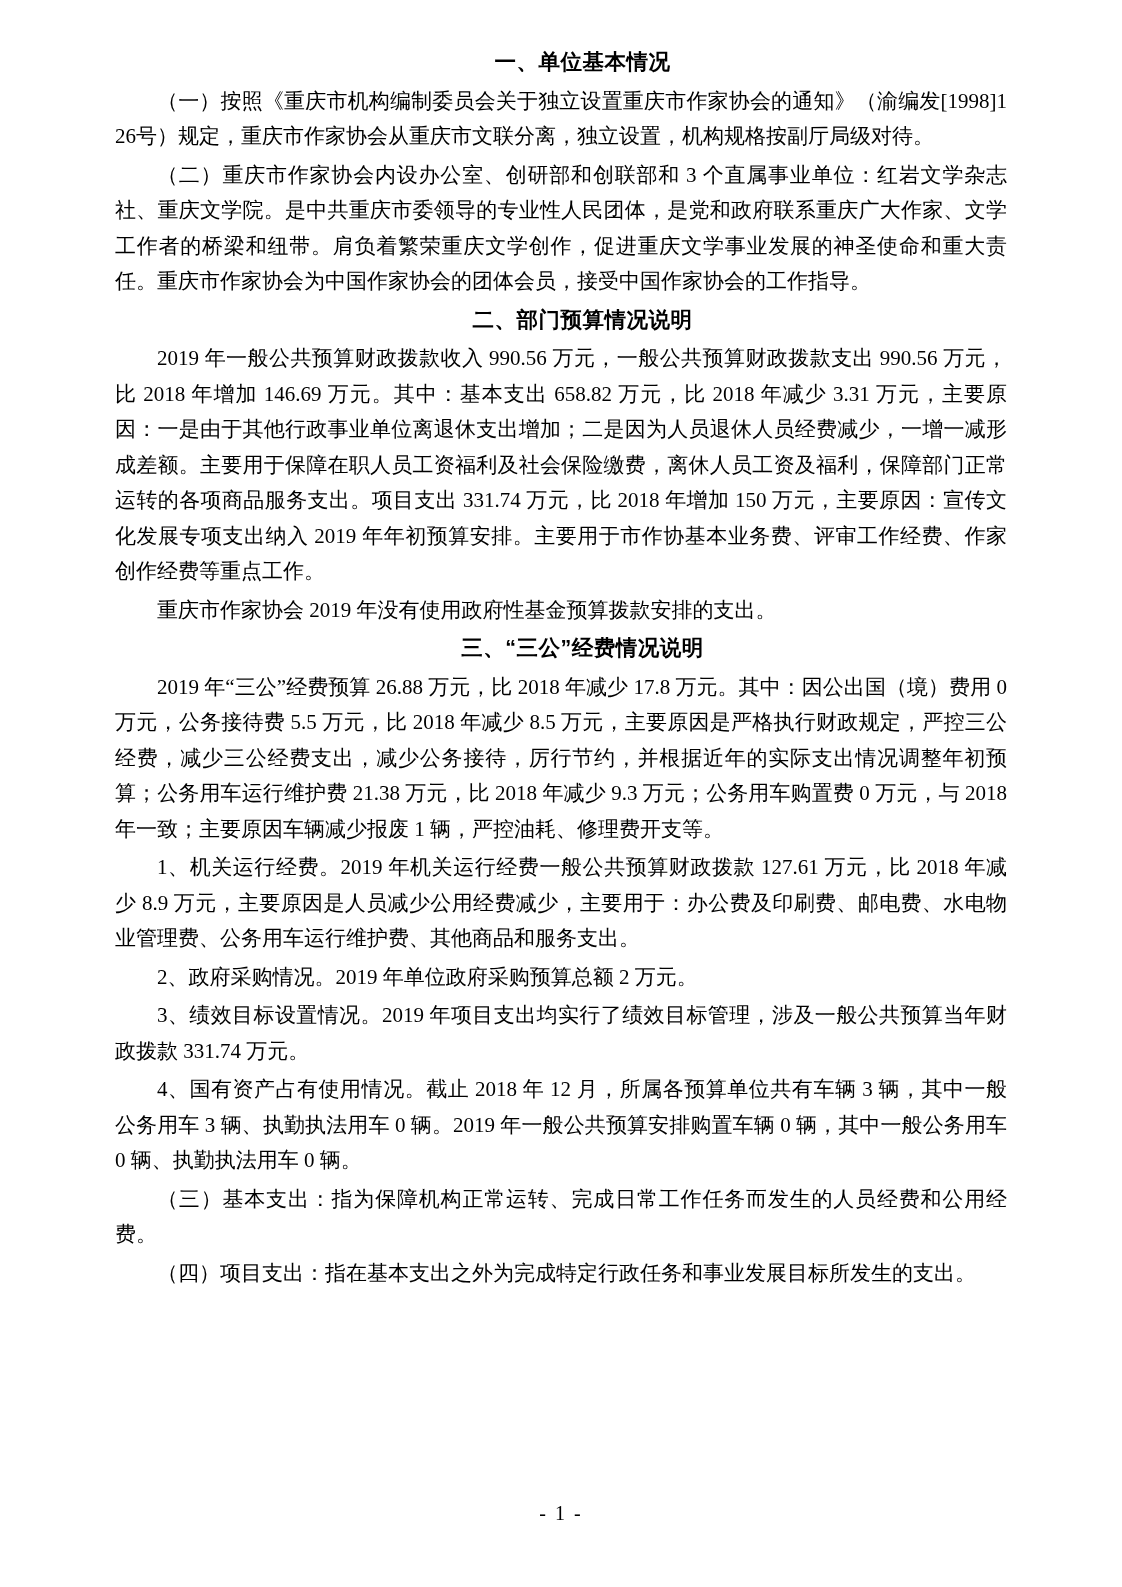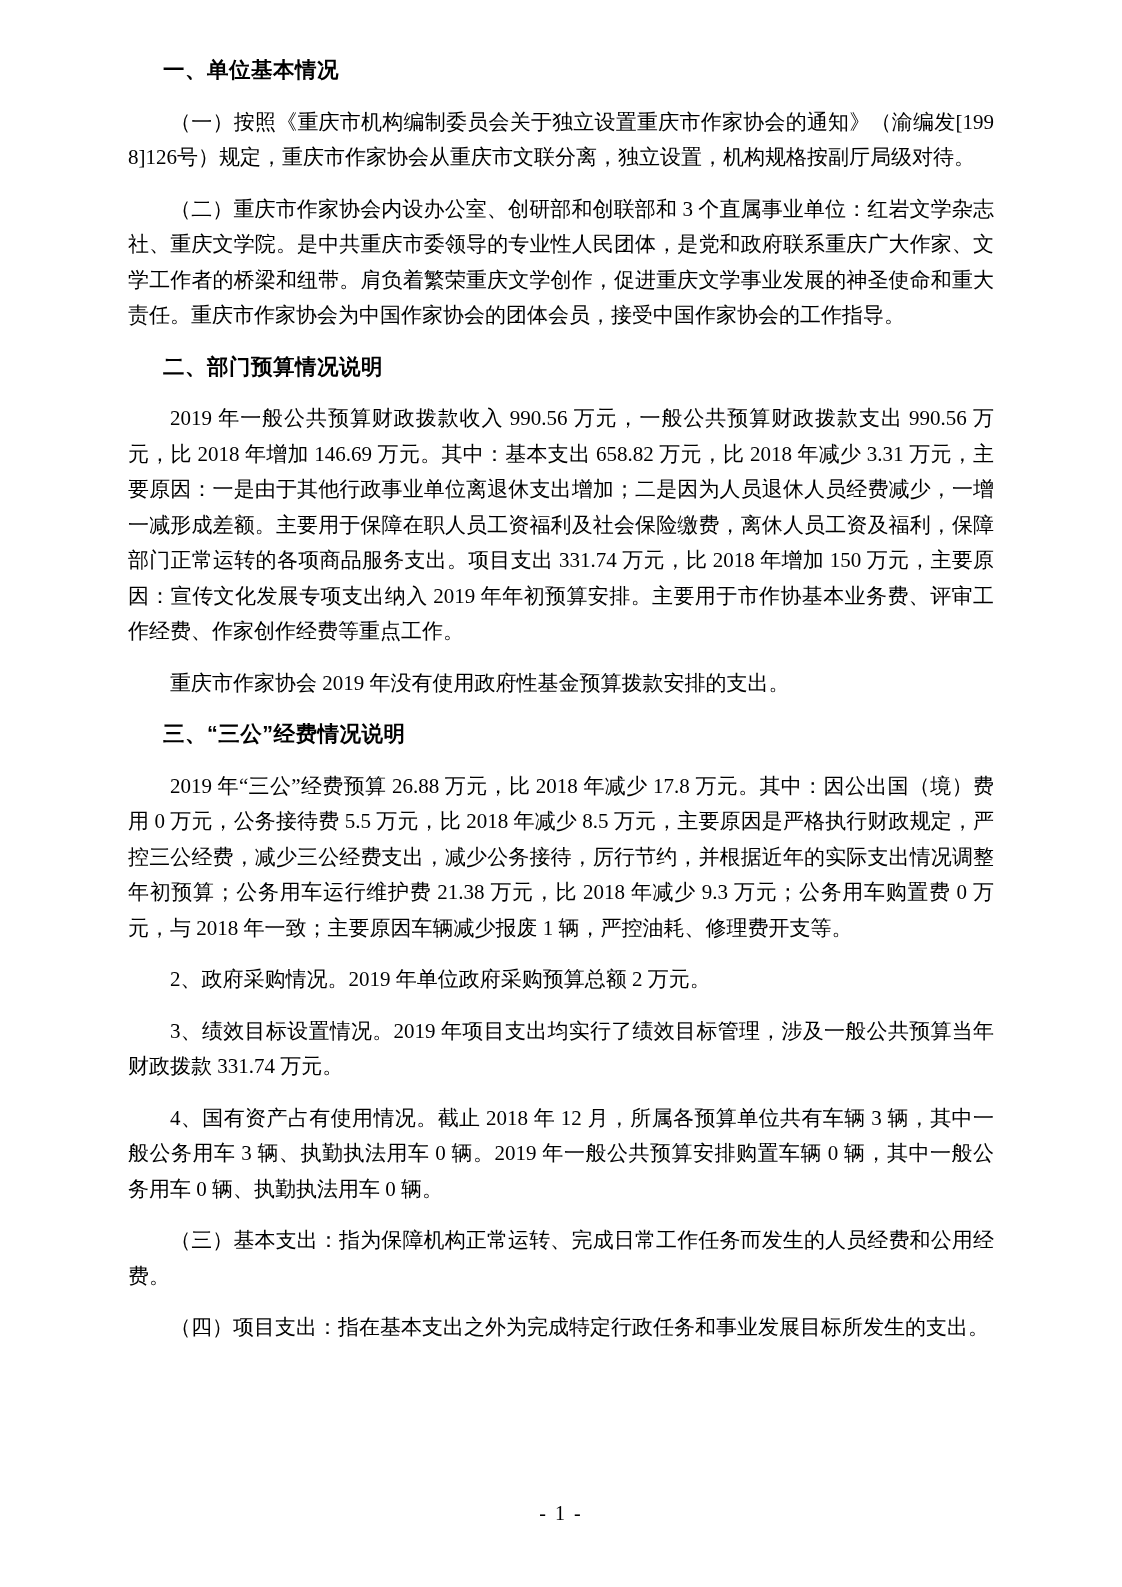--- a/index.html
+++ b/index.html
@@ -16,29 +16,30 @@
     padding: 45px 112px 0 112px;
     color: #000000;
     overflow: hidden;
   }
   .sec-heading {
     font-family: "Liberation Sans", "DejaVu Sans", sans-serif;
     font-weight: 700;
     font-size: 21.5px;
     line-height: 35.5px;
     text-indent: 2em;
-    margin: 8px;
+    margin: 0;
     letter-spacing: 0.5px;
+    text-align: center;
   }
   .para {
     font-family: "Liberation Serif", "DejaVu Serif", serif;
     font-size: 21px;
     line-height: 35.5px;
     text-indent: 2em;
-    margin: 16px;
+    margin: 3px;
     text-align: justify;
     word-break: break-all;
   }
   .footer {
     position: absolute;
     left: 0;
     right: 0;
     top: 1502px;
     text-align: center;
     font-family: "Liberation Serif", "DejaVu Serif", serif;
@@ -63,20 +64,21 @@
     <p class="para">2019 年一般公共预算财政拨款收入 990.56 万元，一般公共预算财政拨款支出 990.56 万元，比 2018 年增加 146.69 万元。其中：基本支出 658.82 万元，比 2018 年减少 3.31 万元，主要原因：一是由于其他行政事业单位离退休支出增加；二是因为人员退休人员经费减少，一增一减形成差额。主要用于保障在职人员工资福利及社会保险缴费，离休人员工资及福利，保障部门正常运转的各项商品服务支出。项目支出 331.74 万元，比 2018 年增加 150 万元，主要原因：宣传文化发展专项支出纳入 2019 年年初预算安排。主要用于市作协基本业务费、评审工作经费、作家创作经费等重点工作。</p>
     <p class="para">重庆市作家协会 2019 年没有使用政府性基金预算拨款安排的支出。</p>
   </div>
 
   <div>
     <h2 class="sec-heading">三、“三公”经费情况说明</h2>
     <p class="para">2019 年“三公”经费预算 26.88 万元，比 2018 年减少 17.8 万元。其中：因公出国（境）费用 0 万元，公务接待费 5.5 万元，比 2018 年减少 8.5 万元，主要原因是严格执行财政规定，严控三公经费，减少三公经费支出，减少公务接待，厉行节约，并根据近年的实际支出情况调整年初预算；公务用车运行维护费 21.38 万元，比 2018 年减少 9.3 万元；公务用车购置费 0 万元，与 2018 年一致；主要原因车辆减少报废 1 辆，严控油耗、修理费开支等。</p>
   </div>
 
   <div>
+    <p class="para">1、机关运行经费。2019 年机关运行经费一般公共预算财政拨款 127.61 万元，比 2018 年减少 8.9 万元，主要原因是人员减少公用经费减少，主要用于：办公费及印刷费、邮电费、水电物业管理费、公务用车运行维护费、其他商品和服务支出。</p>
     <p class="para">2、政府采购情况。2019 年单位政府采购预算总额 2 万元。</p>
     <p class="para">3、绩效目标设置情况。2019 年项目支出均实行了绩效目标管理，涉及一般公共预算当年财政拨款 331.74 万元。</p>
     <p class="para">4、国有资产占有使用情况。截止 2018 年 12 月，所属各预算单位共有车辆 3 辆，其中一般公务用车 3 辆、执勤执法用车 0 辆。2019 年一般公共预算安排购置车辆 0 辆，其中一般公务用车 0 辆、执勤执法用车 0 辆。</p>
   </div>
 
   <div>
     <p class="para">（三）基本支出：指为保障机构正常运转、完成日常工作任务而发生的人员经费和公用经费。</p>
     <p class="para">（四）项目支出：指在基本支出之外为完成特定行政任务和事业发展目标所发生的支出。</p>
   </div>
 

